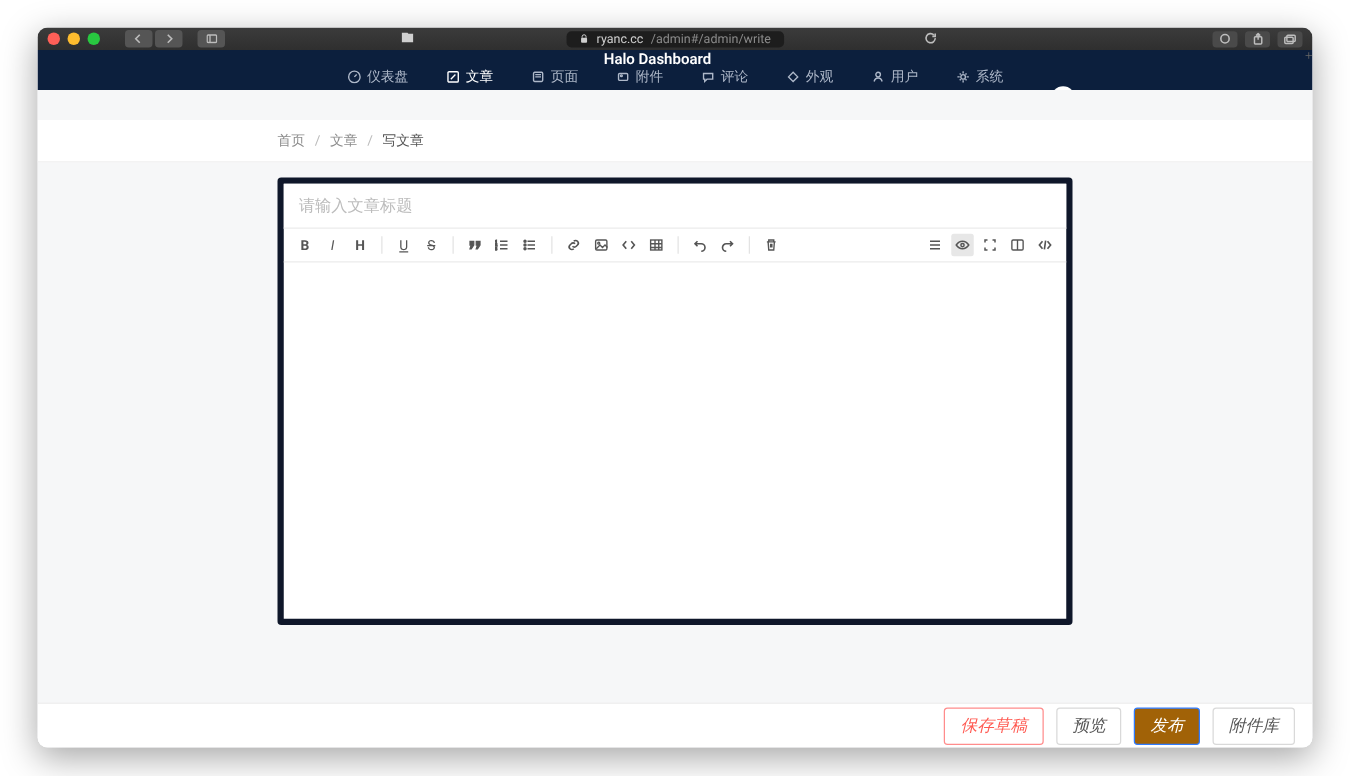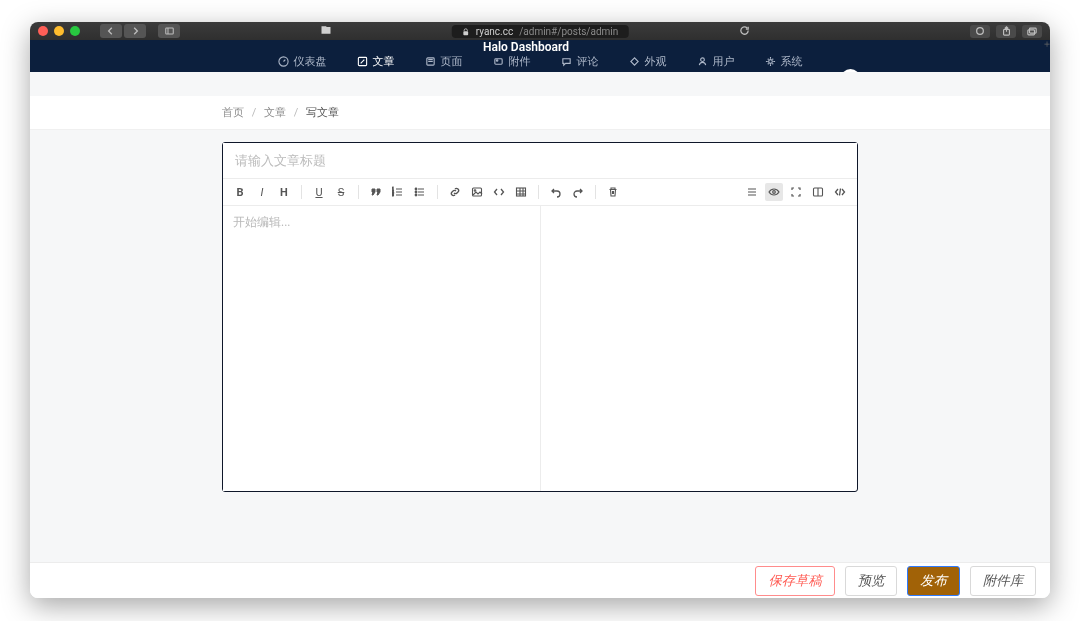--- a/index.html
+++ b/index.html
@@ -94,21 +94,21 @@
     font-size:11px;
     color:#8c8c8c;
     background:#fff;
     border-bottom:1px solid #f0f0f0;
     margin-top:24px;
   }
   .breadcrumb .sep{margin:0 5px;color:#bbb;}
   .editor-wrap{
     margin:12px 192px 0 192px;
     background:#fff;
-    border:1px solid #0f172a;
+    border:5px solid #0f172a;
     border-radius:3px;
   }
   .title-input{
     width:100%;
     border:none;
     padding:10px 12px;
     font-size:13px;
     outline:none;
     border-bottom:1px solid #ececec;
   }
@@ -202,21 +202,21 @@
     </div>
 
     <div class="url-zone">
       <span class="lock-mini">
         <svg width="8" height="8" viewBox="0 0 10 10" fill="#cfcfcf">
             <rect x="2" y="4" width="6" height="5" rx="1"></rect>
             <path d="M3 4V3a2 2 0 0 1 4 0v1" stroke="#cfcfcf" fill="none" stroke-width="1"></path>
           </svg>
       </span>
       <span>ryanc.cc</span>
-        <span style="color:#8a8a8a">/admin#/posts/admin</span>
+        <span style="color:#8a8a8a">/admin#/admin/write</span>
     </div>
 
     <div style="position:absolute;right:300px;top:3px">
       <svg width="11" height="11" viewBox="0 0 12 12" fill="none" stroke="#bdbdbd" stroke-width="1.4">
           <path d="M10 6a4 4 0 1 1-1.2-2.8M10 2v2.5H7.5"></path>
         </svg>
     </div>
 
     <div class="tb-right">
       <div class="tb-btn2">
@@ -453,23 +453,20 @@
             </span>
           <span class="tbtn">
               <svg width="12" height="12" viewBox="0 0 12 12" fill="none" stroke="#555" stroke-width="1.3">
                 <path d="M4 3 1.5 6 4 9M8 3l2.5 3L8 9M6.5 2.5 5.5 9.5"></path>
               </svg>
             </span>
         </div>
       </div>
 
       <div class="editor-body">
-        <div class="pane">
-          <textarea class="md-area" placeholder="开始编辑..." style=""></textarea>
-        </div>
         <div class="pane"></div>
       </div>
     </div>
 
     <div class="footerbar">
       <button class="btn danger">保存草稿</button>
       <button class="btn">预览</button>
       <button class="btn primary">发布</button>
       <button class="btn">附件库</button>
     </div>

